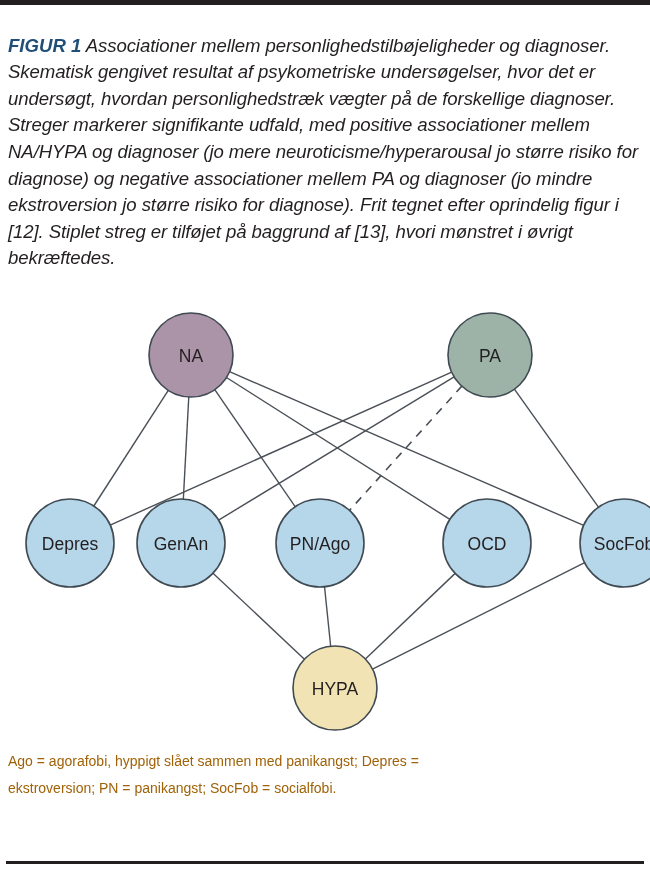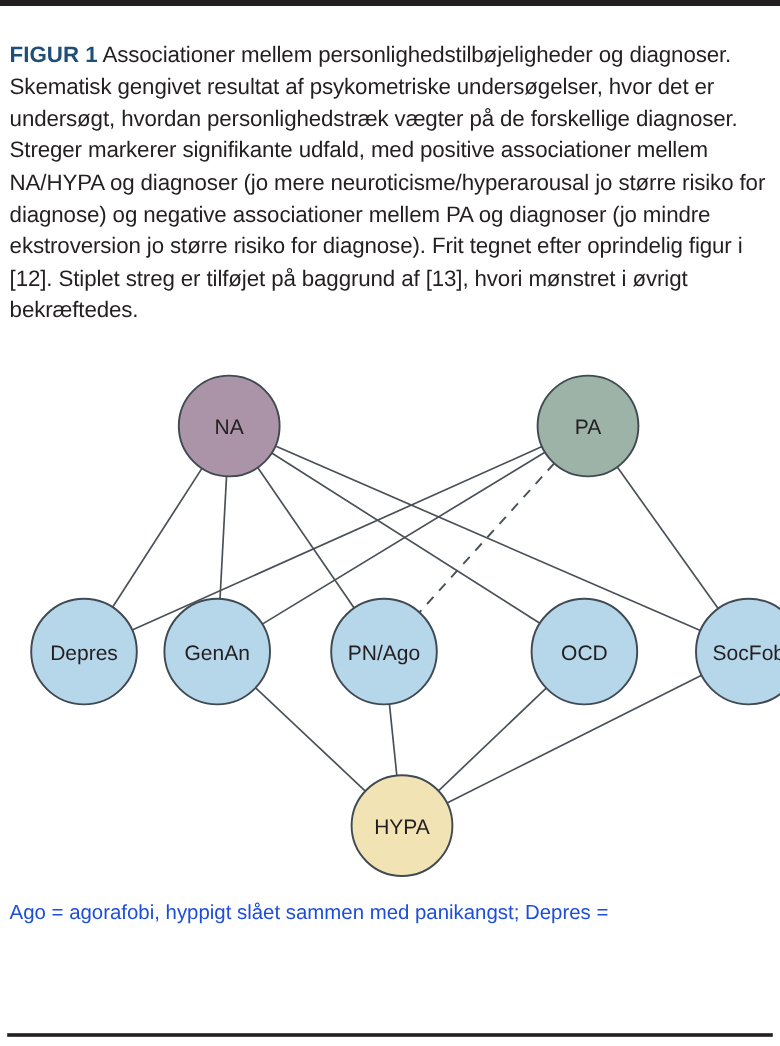--- a/index.html
+++ b/index.html
@@ -33,20 +33,21 @@
 
   .caption {
     position: absolute;
     top: 14px;
     left: 8px;
     width: 632px;
     font-size: 18.6px;
     line-height: 26.6px;
     color: #231f20;
     letter-spacing: -0.1px;
+    font-style: italic;
   }
   .caption .fig-label {
     color: #1f4e79;
     font-weight: bold;
     letter-spacing: 0px;
   }
 
   .figure-wrap {
     position: absolute;
     top: 302px;
@@ -78,23 +79,23 @@
     stroke-width: 1.6;
     fill: none;
     stroke-dasharray: 8 7;
   }
 
   .legend {
     position: absolute;
     top: 748px;
     left: 8px;
     width: 620px;
-    font-size: 17px;
+    font-size: 14px;
     line-height: 26.5px;
-    color: #1d4ed8;
+    color: #a16207;
   }
 </style>
 </head>
 <body>
 
 <div id="page">
 
   <div class="rule-top"></div>
 
   <p class="caption"><span class="fig-label">FIGUR 1</span><span> Associationer mellem personlighedstilbøjeligheder og diagnoser. Skematisk gengivet resultat af psykometriske undersøgelser, hvor det er undersøgt, hvordan personlighedstræk vægter på de forskellige diagnoser. Streger markerer signifikante udfald, med positive associationer mellem NA/HYPA og diagnoser (jo mere neuroticisme/hyperarousal jo større risiko for diagnose) og negative associationer mellem PA og diagnoser (jo mindre ekstroversion jo større risiko for diagnose). Frit tegnet efter oprindelig figur i [12]. Stiplet streg er tilføjet på baggrund af [13], hvori mønstret i øvrigt bekræftedes.</span></p>
@@ -148,17 +149,18 @@
           <g>
             <circle cx="311" cy="386" r="42" class="node-circle" fill="#f2e3b5" stroke="#3f4a52"></circle>
             <text x="311" y="387" class="node-label">HYPA</text>
           </g>
         </g>
     </svg>
   </div>
 
   <div class="legend">
     <div>Ago = agorafobi, hyppigt slået sammen med panikangst; Depres =</div>
+    <div>ekstroversion; PN = panikangst; SocFob = socialfobi.</div>
   </div>
 
   <div class="rule-bottom"></div>
 
 </div>
 
 </body></html>

